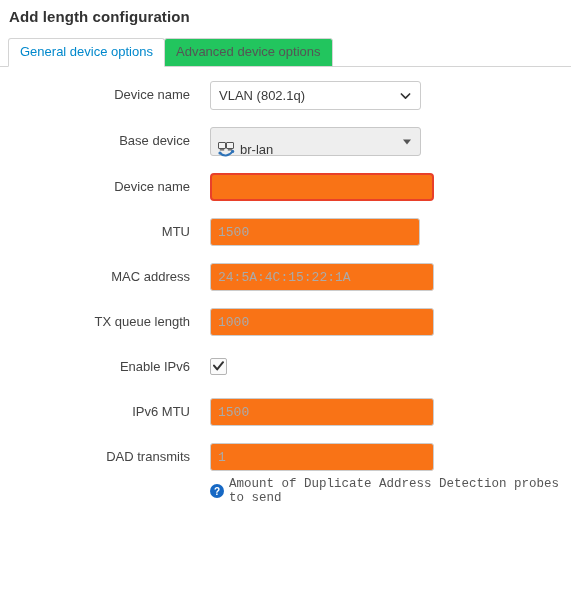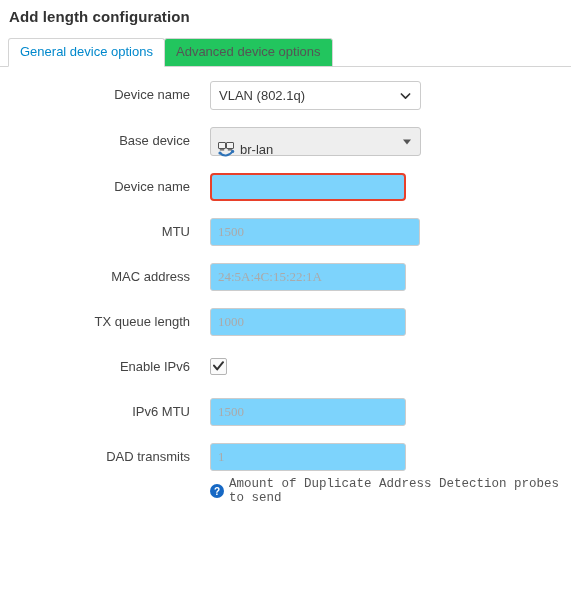--- a/index.html
+++ b/index.html
@@ -89,29 +89,29 @@
     position: relative;
   }
 
   
   .txt {
     width: 210px;
     height: 28px;
     box-sizing: border-box;
     border: 1px solid #cccccc;
     border-radius: 3px;
-    background: #7dd3fc;
-    font-family: Liberation Serif, serif;
+    background: #f97316;
+    font-family: Liberation Mono, monospace;
     font-size: 13px;
     color: #444444;
     padding: 0 7px;
     outline: none;
   }
   .txt::placeholder { color: #aaaaaa; }
-  .txt.wide { width: 196px; }
+  .txt.wide { width: 224px; }
   .txt.invalid {
     border: 2px solid #e8402a;
     border-radius: 4px;
   }
 
   
   .sel-wrap {
     position: relative;
     width: 211px;
     height: 29px;

